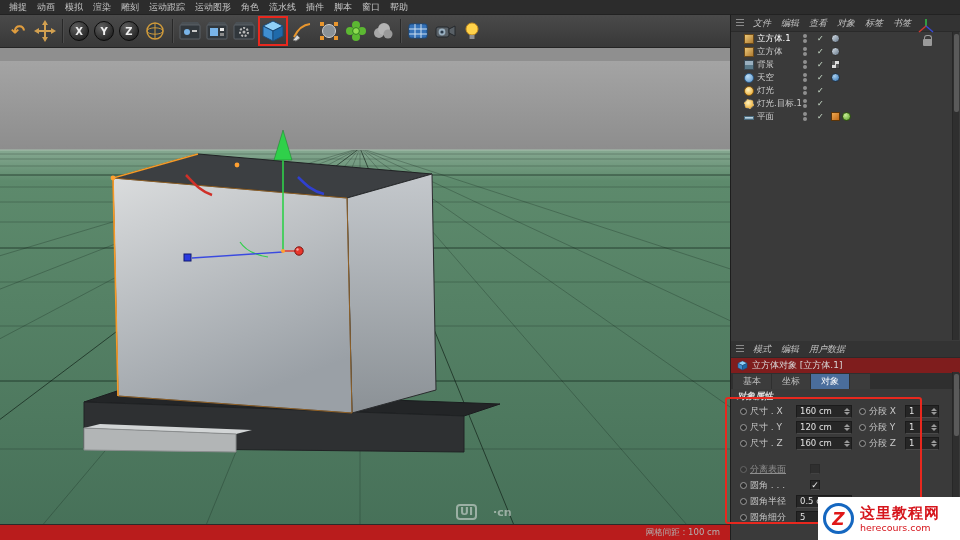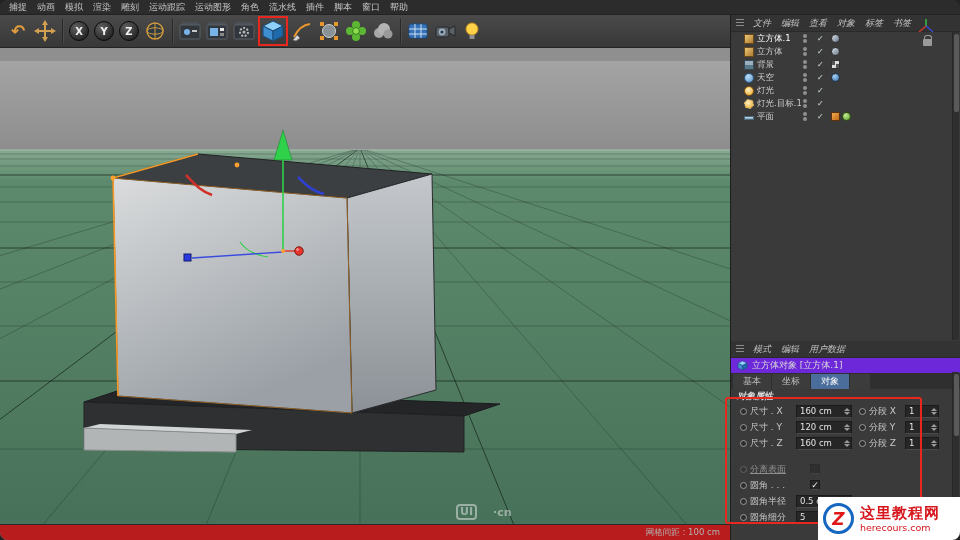--- a/index.html
+++ b/index.html
@@ -1,17 +1,17 @@
 <!DOCTYPE html>
 <html><head>
 <meta charset="utf-8">
 <style>
   *{margin:0;padding:0;box-sizing:border-box;font-family:"DejaVu Sans","Liberation Sans",sans-serif;}
   html,body{width:960px;height:540px;background:#222;}
-  #app{position:relative;width:960px;height:540px;background:#3a3a3a;overflow:hidden;font-size:9px;color:#c8c8c8;border-radius:8px;}
+  #app{position:relative;width:960px;height:540px;background:#3a3a3a;overflow:hidden;font-size:9px;color:#c8c8c8;}
 
   
   .menubar{position:absolute;left:0;top:0;width:960px;height:15px;background:#2c2c2c;border-bottom:1px solid #222;display:flex;align-items:center;padding-left:4px;}
   .menubar .mi{padding:0 5px;line-height:15px;color:#c6c6c6;white-space:nowrap;}
 
   
   .toolbar{position:absolute;left:0;top:15px;width:730px;height:33px;background:linear-gradient(#4a4a4a,#383838);border-bottom:1px solid #242424;display:flex;align-items:center;padding-left:5px;gap:1px;}
   .tb{width:26px;height:30px;display:flex;align-items:center;justify-content:center;flex:none;}
   .tb-sep{width:1px;height:24px;background:#282828;box-shadow:1px 0 0 #4c4c4c;margin:0 3px;flex:none;}
   .undo{font-size:17px;color:#e09d3e;font-weight:bold;line-height:1;}
@@ -55,21 +55,21 @@
   .tag-blue{width:9px;height:9px;border-radius:50%;background:radial-gradient(circle at 35% 30%,#a8d0f0,#2f6fb0);border:1px solid #234;}
   .tag-orange{width:9px;height:9px;background:linear-gradient(135deg,#f0a850,#c06a18);border:1px solid #5a3408;}
   .tag-green{width:9px;height:9px;border-radius:50%;background:radial-gradient(circle at 35% 30%,#c8ee96,#5a9e28);border:1px solid #2d5510;}
 
   .axis-widget{position:absolute;right:24px;top:2px;}
   .lock{position:absolute;right:28px;top:24px;width:9px;height:7px;background:#9a9a9a;border-radius:1px;}
   .lock:before{content:"";position:absolute;left:1px;top:-4px;width:6px;height:4px;border:1.5px solid #9a9a9a;border-bottom:none;border-radius:3px 3px 0 0;}
 
   
   .am{position:absolute;left:0;right:0;top:326px;bottom:0;background:#3a3a3a;}
-  .am-title{height:16px;display:flex;align-items:center;gap:4px;padding-left:6px;color:#d8d8d8;background:#6d28d9;border-bottom:1px solid #2f2f2f;}
+  .am-title{height:16px;display:flex;align-items:center;gap:4px;padding-left:6px;color:#d8d8d8;background:#7f1d1d;border-bottom:1px solid #2f2f2f;}
   .am-tabs{height:15px;background:#2f2f2f;display:flex;align-items:stretch;padding-left:2px;gap:1px;}
   .am-tabs .tab{padding:0 10px;line-height:15px;color:#c0c0c0;background:#3c3c3c;text-align:center;}
   .am-tabs .tab.active{background:#4a6d9b;color:#fff;}
   .tabstub{width:20px;background:#3c3c3c;}
   .am-section{height:14px;line-height:14px;padding-left:6px;color:#dcdcdc;font-weight:bold;font-style:italic;}
   .am-row{height:16px;display:flex;align-items:center;padding-left:6px;}
   .adot{width:7px;height:7px;border-radius:50%;border:1px solid #9a9a9a;background:#2d2d2d;margin:0 3px;flex:none;}
   .adot.dim{opacity:.45;}
   .alabel{width:46px;color:#c8c8c8;flex:none;white-space:nowrap;}
   .alabel.w2{width:36px;}

